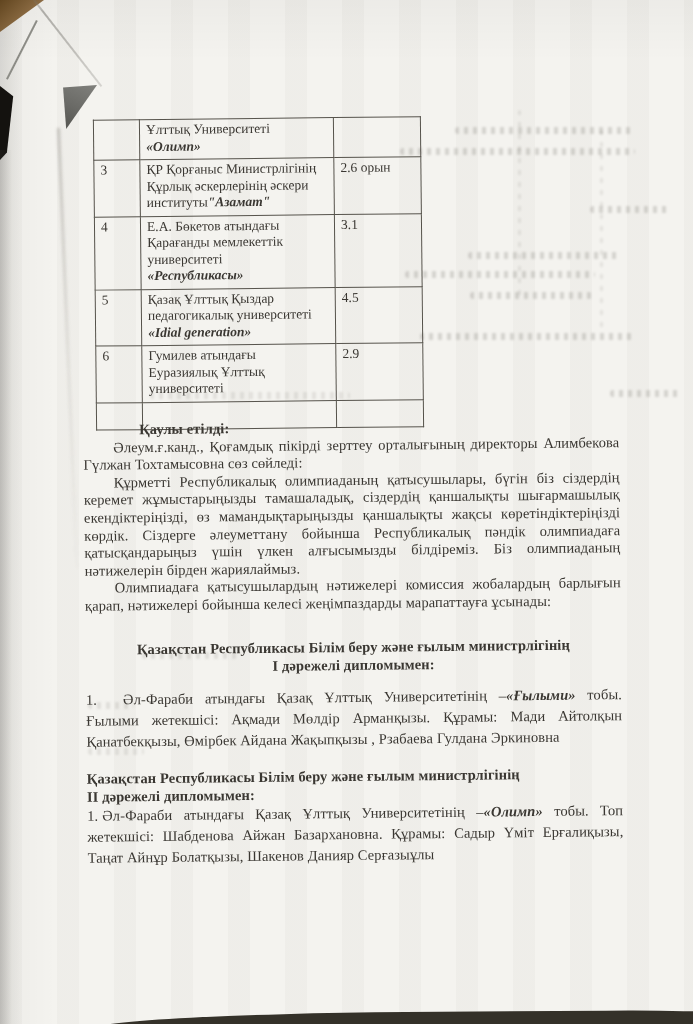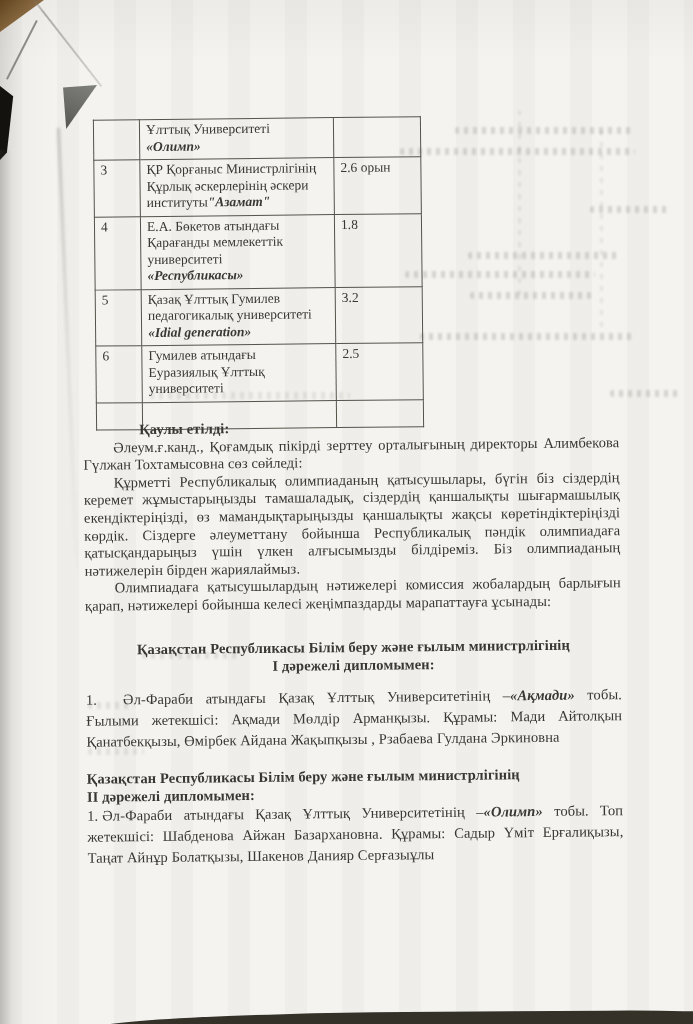--- a/index.html
+++ b/index.html
@@ -152,56 +152,56 @@
 Құрлық әскерлерінің әскери
 институты</span><span class="team-em">"Азамат"</span></td>
           <td class="c-score">2.6 орын</td>
         </tr>
           <tr class="trow">
           <td class="c-num">4</td>
           <td class="c-name"><span>Е.А. Бөкетов атындағы
 Қарағанды мемлекеттік
 университеті
 </span><span class="team-em">«Республикасы»</span></td>
-          <td class="c-score">1.8</td>
+          <td class="c-score">3.1</td>
         </tr>
           <tr class="trow">
           <td class="c-num">5</td>
-          <td class="c-name"><span>Қазақ Ұлттық Гумилев
+          <td class="c-name"><span>Қазақ Ұлттық Қыздар
 педагогикалық университеті
 </span><span class="team-em">«Idial generation»</span></td>
-          <td class="c-score">3.2</td>
+          <td class="c-score">4.5</td>
         </tr>
           <tr class="trow">
           <td class="c-num">6</td>
           <td class="c-name"><span>Гумилев атындағы
 Еуразиялық Ұлттық
 университеті</span><span class="team-em"></span></td>
-          <td class="c-score">2.5</td>
+          <td class="c-score">2.9</td>
         </tr>
           <tr class="trow spacer">
           <td class="c-num"></td>
           <td class="c-name"><span></span><span class="team-em"></span></td>
           <td class="c-score"></td>
         </tr>
         </tbody>
     </table>
 
     <div class="text-col">
       <p class="res-heading">Қаулы етілді:</p>
       <p class="para">Әлеум.ғ.канд., Қоғамдық пікірді зерттеу орталығының директоры Алимбекова Гүлжан Тохтамысовна сөз сөйледі:</p>
       <p class="para">Құрметті Республикалық олимпиаданың қатысушылары, бүгін біз сіздердің керемет жұмыстарыңызды тамашаладық, сіздердің қаншалықты шығармашылық екендіктеріңізді, өз мамандықтарыңызды қаншалықты жақсы көретіндіктеріңізді көрдік. Сіздерге әлеуметтану бойынша Республикалық пәндік олимпиадаға қатысқандарыңыз үшін үлкен алғысымызды білдіреміз. Біз олимпиаданың нәтижелерін бірден жариялаймыз.</p>
       <p class="para">Олимпиадаға қатысушылардың нәтижелері комиссия жобалардың барлығын қарап,  нәтижелері бойынша келесі жеңімпаздарды марапаттауға ұсынады:</p>
 
       <p class="award-heading">
         <span>Қазақстан Республикасы Білім беру және ғылым министрлігінің</span><br>
         <span>I дәрежелі дипломымен:</span>
       </p>
       <p class="award-item">
-        <span>1.</span><span class="num-gap-wide"></span><span>Әл-Фараби атындағы Қазақ Ұлттық Университетінің –</span><span class="team-em">«Ақмади»</span><span> тобы.  Ғылыми жетекшісі: Ақмади Мөлдір Арманқызы. Құрамы: Мади Айтолқын Қанатбекқызы, Өмірбек Айдана Жақыпқызы , Рзабаева Гулдана Эркиновна</span>
+        <span>1.</span><span class="num-gap-wide"></span><span>Әл-Фараби атындағы Қазақ Ұлттық Университетінің –</span><span class="team-em">«Ғылыми»</span><span> тобы.  Ғылыми жетекшісі: Ақмади Мөлдір Арманқызы. Құрамы: Мади Айтолқын Қанатбекқызы, Өмірбек Айдана Жақыпқызы , Рзабаева Гулдана Эркиновна</span>
       </p>
 
       <p class="award-heading left">
         <span>Қазақстан Республикасы Білім беру және ғылым министрлігінің</span><br>
         <span>II дәрежелі дипломымен:</span>
       </p>
       <p class="award-item tight">
         <span>1.</span><span class="num-gap"></span><span>Әл-Фараби атындағы Қазақ Ұлттық Университетінің –</span><span class="team-em">«Олимп»</span><span> тобы.   Топ жетекшісі: Шабденова Айжан Базархановна. Құрамы: Садыр Үміт Ерғалиқызы, Таңат Айнұр Болатқызы, Шакенов Данияр Серғазыұлы</span>
       </p>
     </div>

